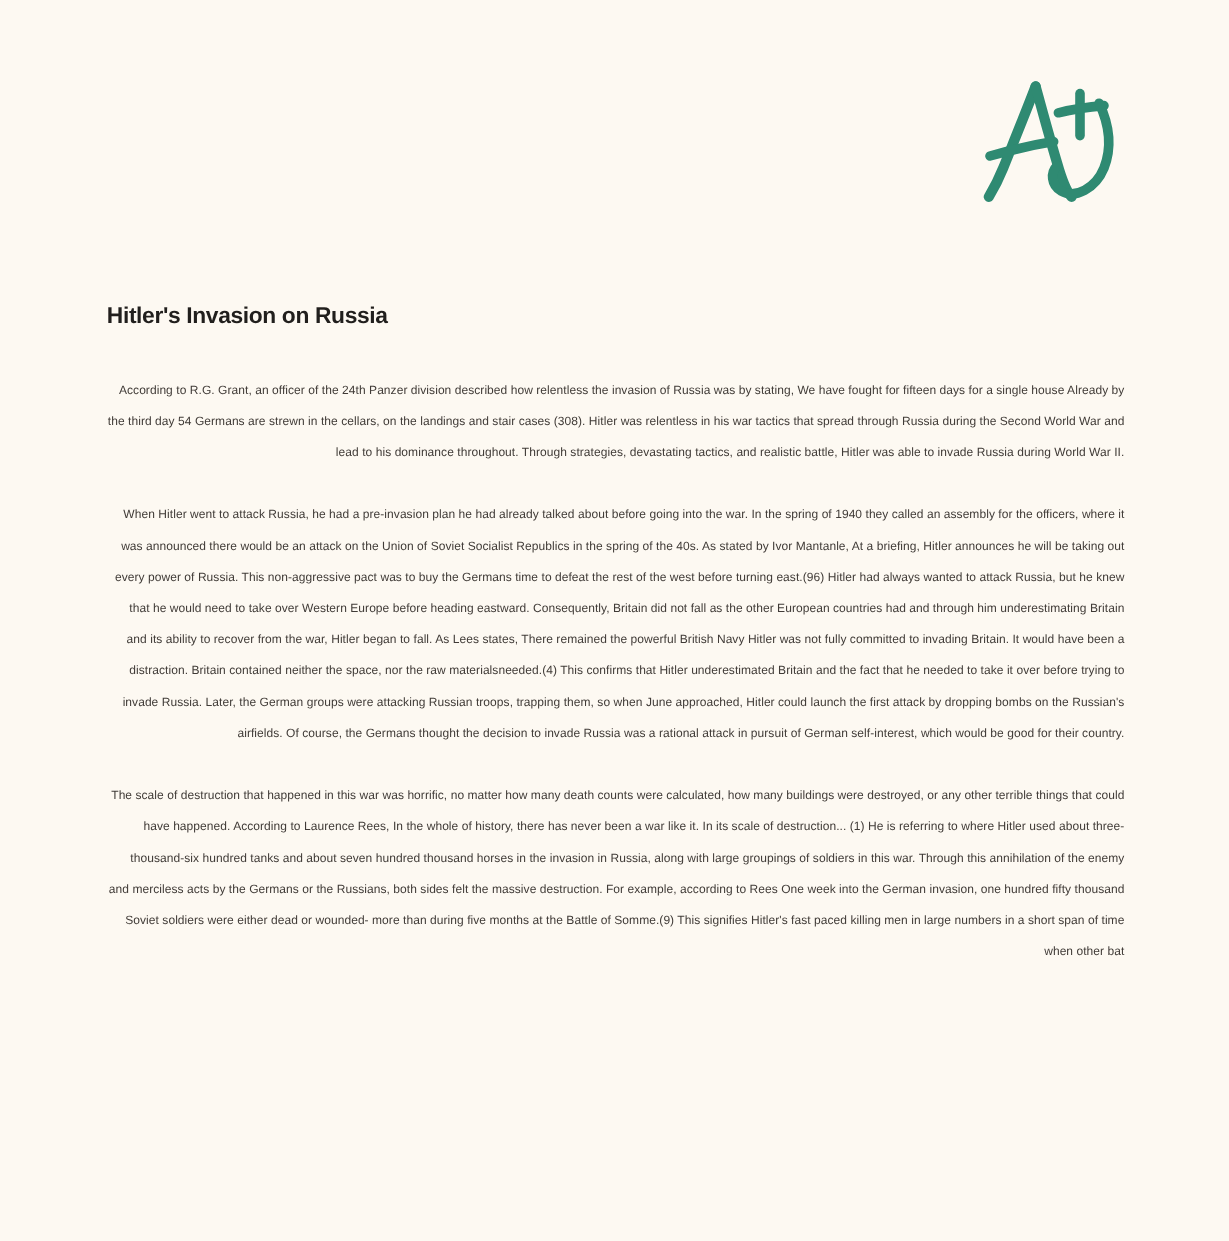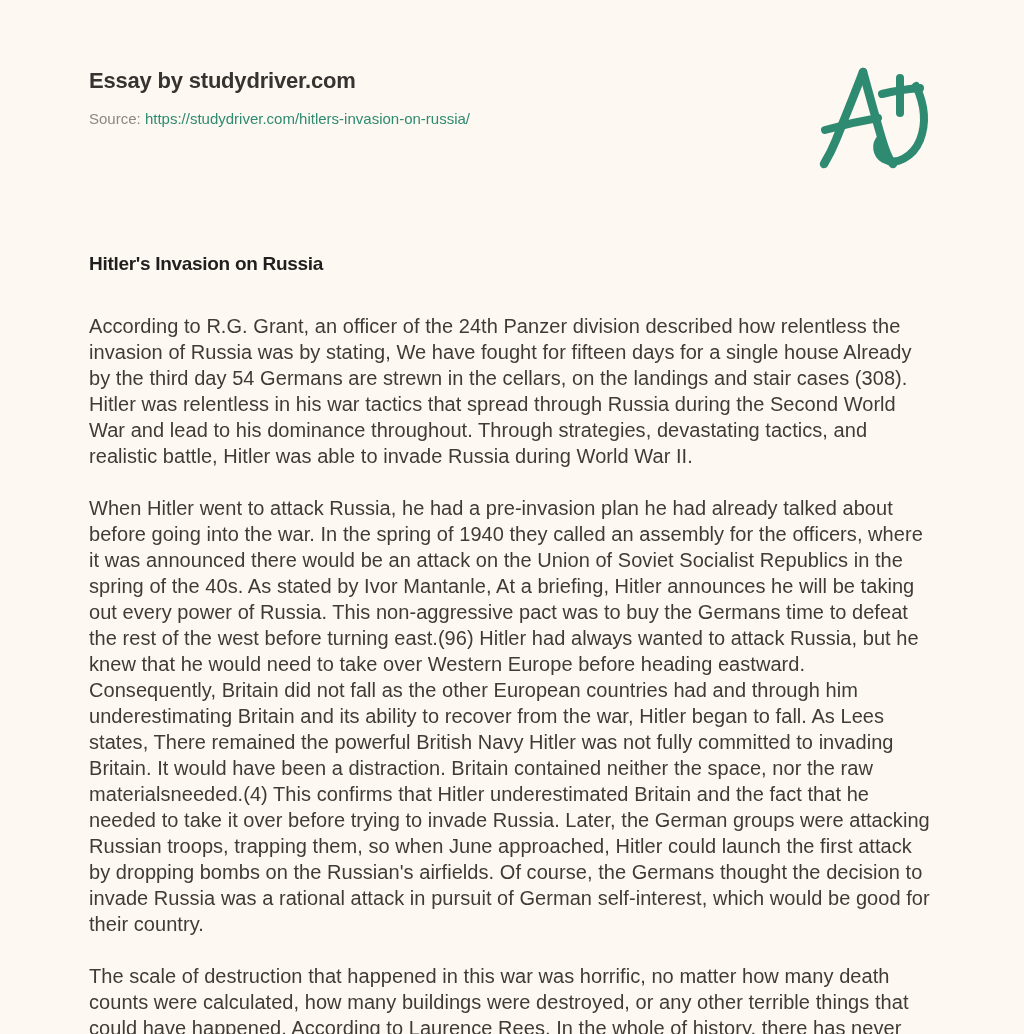--- a/index.html
+++ b/index.html
@@ -85,42 +85,35 @@
   
   .body-copy {
     position: absolute;
     left: 89px;
     top: 313px;
     width: 848px;
   }
 
   .body-copy p {
     margin: 0 0 26px 0;
-    font-size: 20px;
+    font-size: 10px;
     line-height: 26px;
     color: #403b37;
-    text-align: left;
+    text-align: right;
     letter-spacing: 0.05px;
   }
   .body-copy p:last-child {
     margin-bottom: 0;
   }
 </style>
 </head>
 <body>
 
 <div class="page">
 
-  <div class="header">
-    <div class="essay-by">Essay by studydriver.com</div>
-    <div class="source-line">
-      <span class="source-label">Source:</span>
-      <a class="source-url" href="#">https://studydriver.com/hitlers-invasion-on-russia/</a>
-    </div>
-  </div>
 
   <div class="logo">
     <svg viewBox="0 0 126 118" xmlns="http://www.w3.org/2000/svg">
       <g fill="none" stroke="#2f8a72" stroke-linecap="round" stroke-linejoin="round">
 
         <path d="M51 14 C45 30, 32 62, 24 82 C20 92, 15 101, 12 106" stroke-width="8.5"></path>
 
         <path d="M51 14 C56 32, 63 58, 69 78 C73 92, 77 102, 81 106" stroke-width="8.5"></path>
 
         <path d="M13 72 C27 68, 48 63, 66 60" stroke-width="8"></path>

